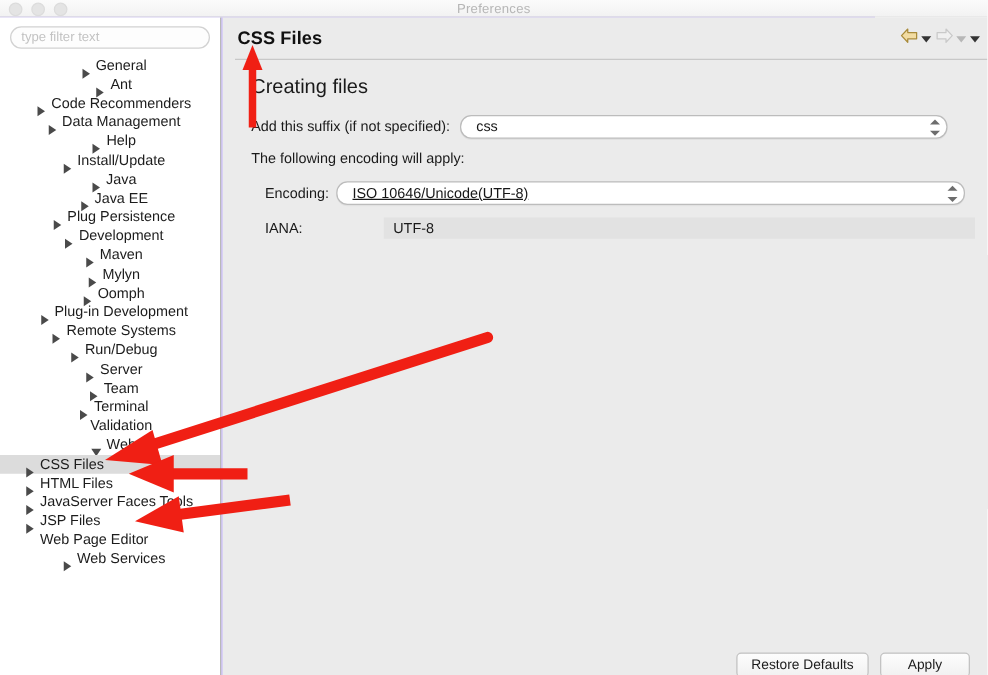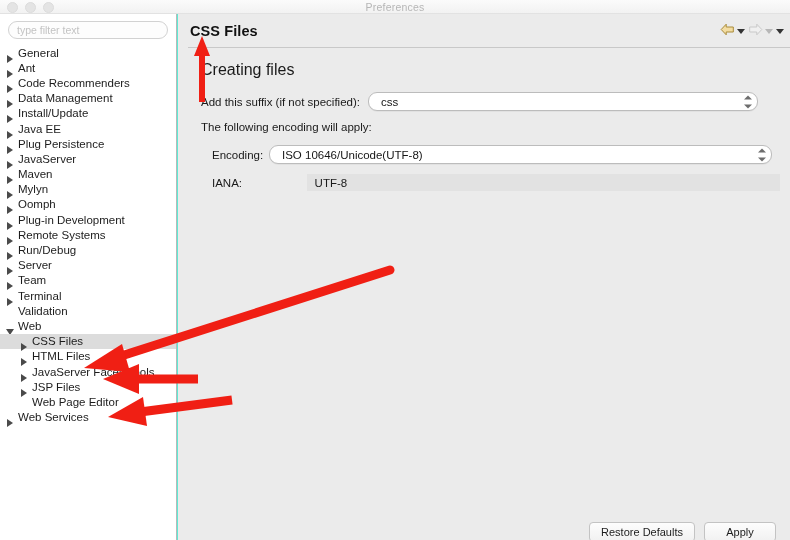--- a/index.html
+++ b/index.html
@@ -9,21 +9,21 @@
     height: 540px;
     overflow: hidden;
     font-family: "Liberation Sans", sans-serif;
     background: #ffffff;
   }
 
   #app {
     position: relative;
     width: 700px;
     height: 540px;
-    background: #5eead4;
+    background: #c4b5fd;
   }
 
   
   .titlebar {
     position: absolute;
     top: 0; left: 0;
     width: 790px;
     height: 14px;
     background: linear-gradient(#fbfbfb, #f2f2f2);
     border-bottom: 1px solid #e2e2e2;
@@ -83,21 +83,21 @@
     position: relative;
     height: 15.2px;
     display: flex;
     align-items: center;
     font-size: 11.5px;
     color: #1c1c1c;
     white-space: nowrap;
     padding-left: 6px;
   }
   .tree-row.selected { background: #dcdcdc; }
-  .tree-row.lvl1 { padding-left: 6px; }
+  .tree-row.lvl1 { padding-left: 6px; justify-content: center; }
   .tree-row.lvl2 { padding-left: 20px; }
   .twisty {
     width: 11px;
     flex: 0 0 11px;
     display: inline-block;
     position: relative;
     top: 0px;
   }
   .twisty.collapsed::before {
     content: "";
@@ -298,33 +298,41 @@
         <div class="tree-row lvl1">
           <span class="twisty collapsed"></span>
           <span class="tree-label">Code Recommenders</span>
         </div>
         <div class="tree-row lvl1">
           <span class="twisty collapsed"></span>
           <span class="tree-label">Data Management</span>
         </div>
         <div class="tree-row lvl1">
           <span class="twisty collapsed"></span>
+          <span class="tree-label">Help</span>
+        </div>
+        <div class="tree-row lvl1">
+          <span class="twisty collapsed"></span>
           <span class="tree-label">Install/Update</span>
         </div>
         <div class="tree-row lvl1">
           <span class="twisty collapsed"></span>
+          <span class="tree-label">Java</span>
+        </div>
+        <div class="tree-row lvl1">
+          <span class="twisty collapsed"></span>
           <span class="tree-label">Java EE</span>
         </div>
         <div class="tree-row lvl1">
           <span class="twisty collapsed"></span>
           <span class="tree-label">Plug Persistence</span>
         </div>
         <div class="tree-row lvl1">
           <span class="twisty collapsed"></span>
-          <span class="tree-label">JavaServer</span>
+          <span class="tree-label">Development</span>
         </div>
         <div class="tree-row lvl1">
           <span class="twisty collapsed"></span>
           <span class="tree-label">Maven</span>
         </div>
         <div class="tree-row lvl1">
           <span class="twisty collapsed"></span>
           <span class="tree-label">Mylyn</span>
         </div>
         <div class="tree-row lvl1">
@@ -434,21 +442,21 @@
             <i class="up"></i>
               <i class="dn"></i>
           </span>
         </div>
       </div>
 
       <div class="note-row">The following encoding will apply:</div>
 
       <div class="form-row">
         <span class="form-label" style="margin-left:22px; width:57px;">Encoding:</span>
-        <div class="combo" style="width:503px; margin-left:0px;">
+        <div class="combo" style="width:503px; margin-left:0px;text-decoration:underline;">
           <span>ISO 10646/Unicode(UTF-8)</span>
           <span class="stepper">
             <i class="up"></i>
               <i class="dn"></i>
           </span>
         </div>
       </div>
 
       <div class="form-row" style="margin-bottom:0;gap:41px;">
         <span class="form-label" style="margin-left:22px; width:57px;">IANA:</span>

